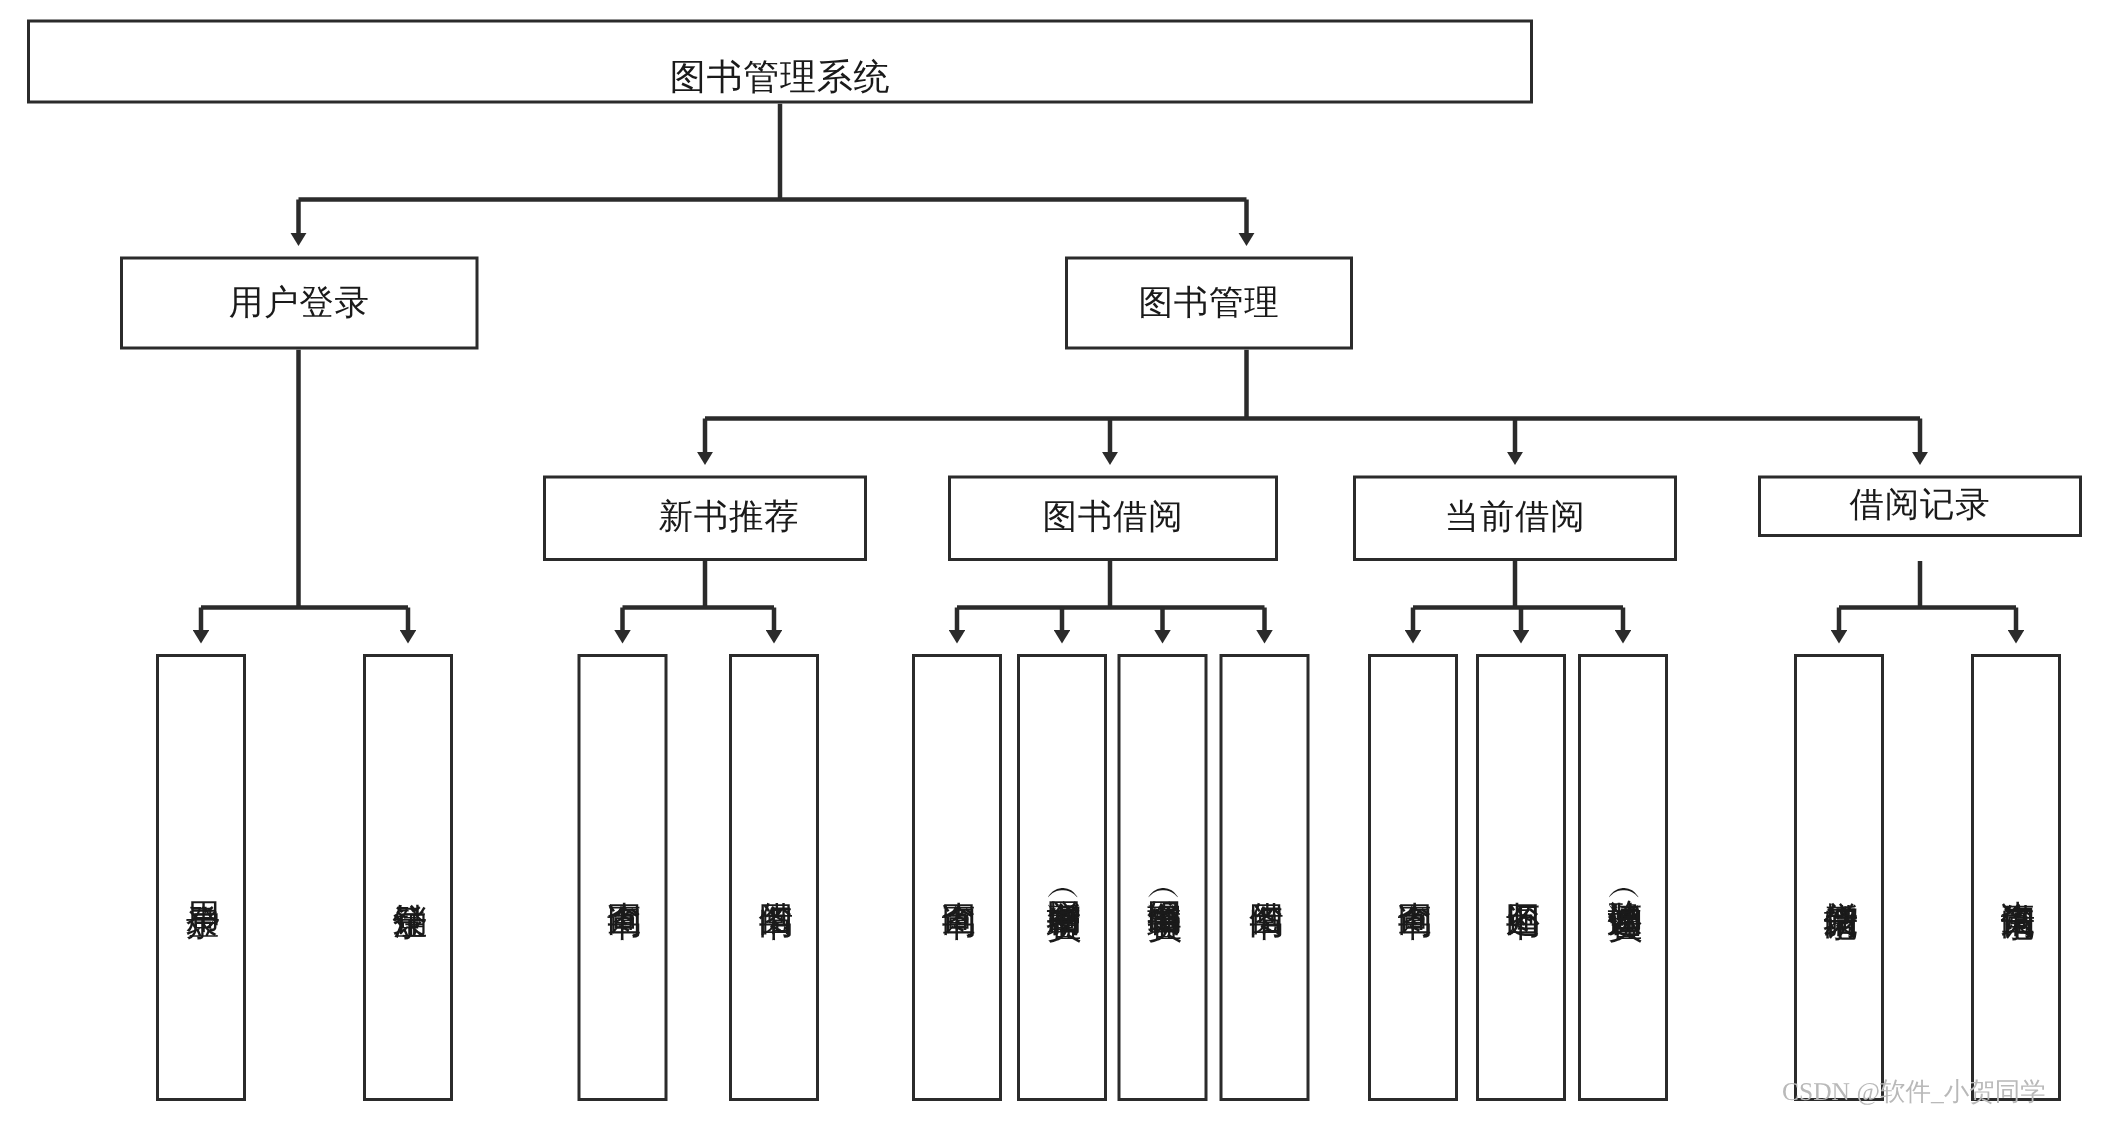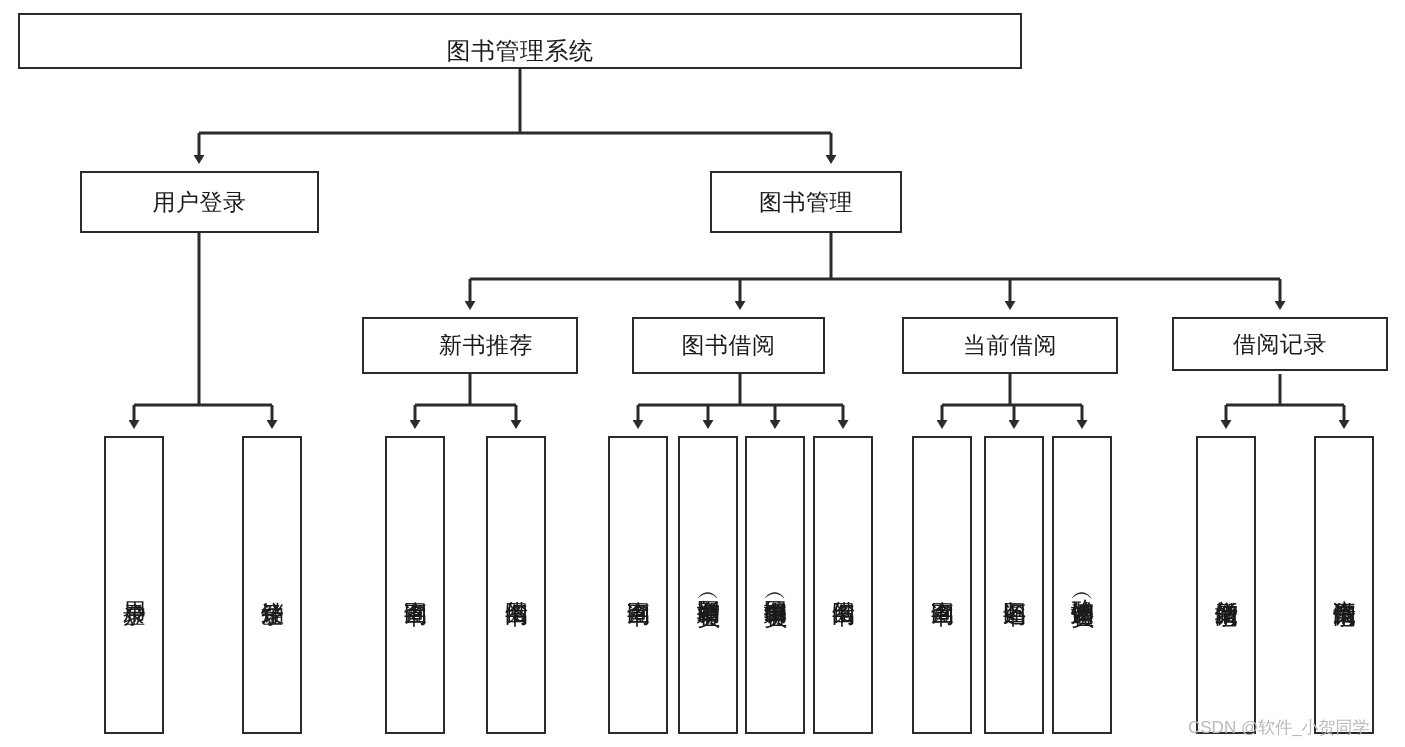--- a/index.html
+++ b/index.html
@@ -66,21 +66,21 @@
     white-space: normal;
   }
   .watermark {
     position: absolute;
     left: 1188px;
     top: 716px;
     font-size: 17px;
     color: #b9b9b9;
     white-space: nowrap;
     z-index: 5;
-    font-family: Liberation Sans, sans-serif;
+    font-family: Liberation Serif, serif;
   }
 </style>
 </head>
 <body>
 
 <div id="canvas">
 
   <svg id="edges" viewBox="0 0 1405 747" xmlns="http://www.w3.org/2000/svg">
     <defs>
       <marker id="arrow" markerWidth="9" markerHeight="11" refX="1" refY="5.5" orient="auto" markerUnits="userSpaceOnUse">
@@ -141,27 +141,27 @@
   <div class="node horiz" style="left:80px; top:171px; width:239px; height:62px;">
     <span class="node-label">用户登录</span>
   </div>
   <div class="node horiz" style="left:710px; top:171px; width:192px; height:62px;">
     <span class="node-label">图书管理</span>
   </div>
 
   <div class="node horiz" style="left:362px; top:317px; width:216px; height:57px;padding-left:32px;">
     <span class="node-label">新书推荐</span>
   </div>
-  <div class="node horiz" style="left:632px; top:317px; width:193px; height:57px;">
+  <div class="node horiz" style="left:632px; top:317px; width:220px; height:57px;">
     <span class="node-label">图书借阅</span>
   </div>
   <div class="node horiz" style="left:902px; top:317px; width:216px; height:57px;">
     <span class="node-label">当前借阅</span>
   </div>
-  <div class="node horiz" style="left:1172px; top:317px; width:216px; height:54px;">
+  <div class="node horiz" style="left:1172px; top:317px; width:216px; height:41px;">
     <span class="node-label">借阅记录</span>
   </div>
 
   <div class="node vert" style="left:104px; top:436px; width:60px; height:298px;">
     <span class="node-label">用户登录</span>
   </div>
   <div class="node vert" style="left:242px; top:436px; width:60px; height:298px;">
     <span class="node-label">注销登录</span>
   </div>
   <div class="node vert" style="left:385px; top:436px; width:60px; height:298px;">

